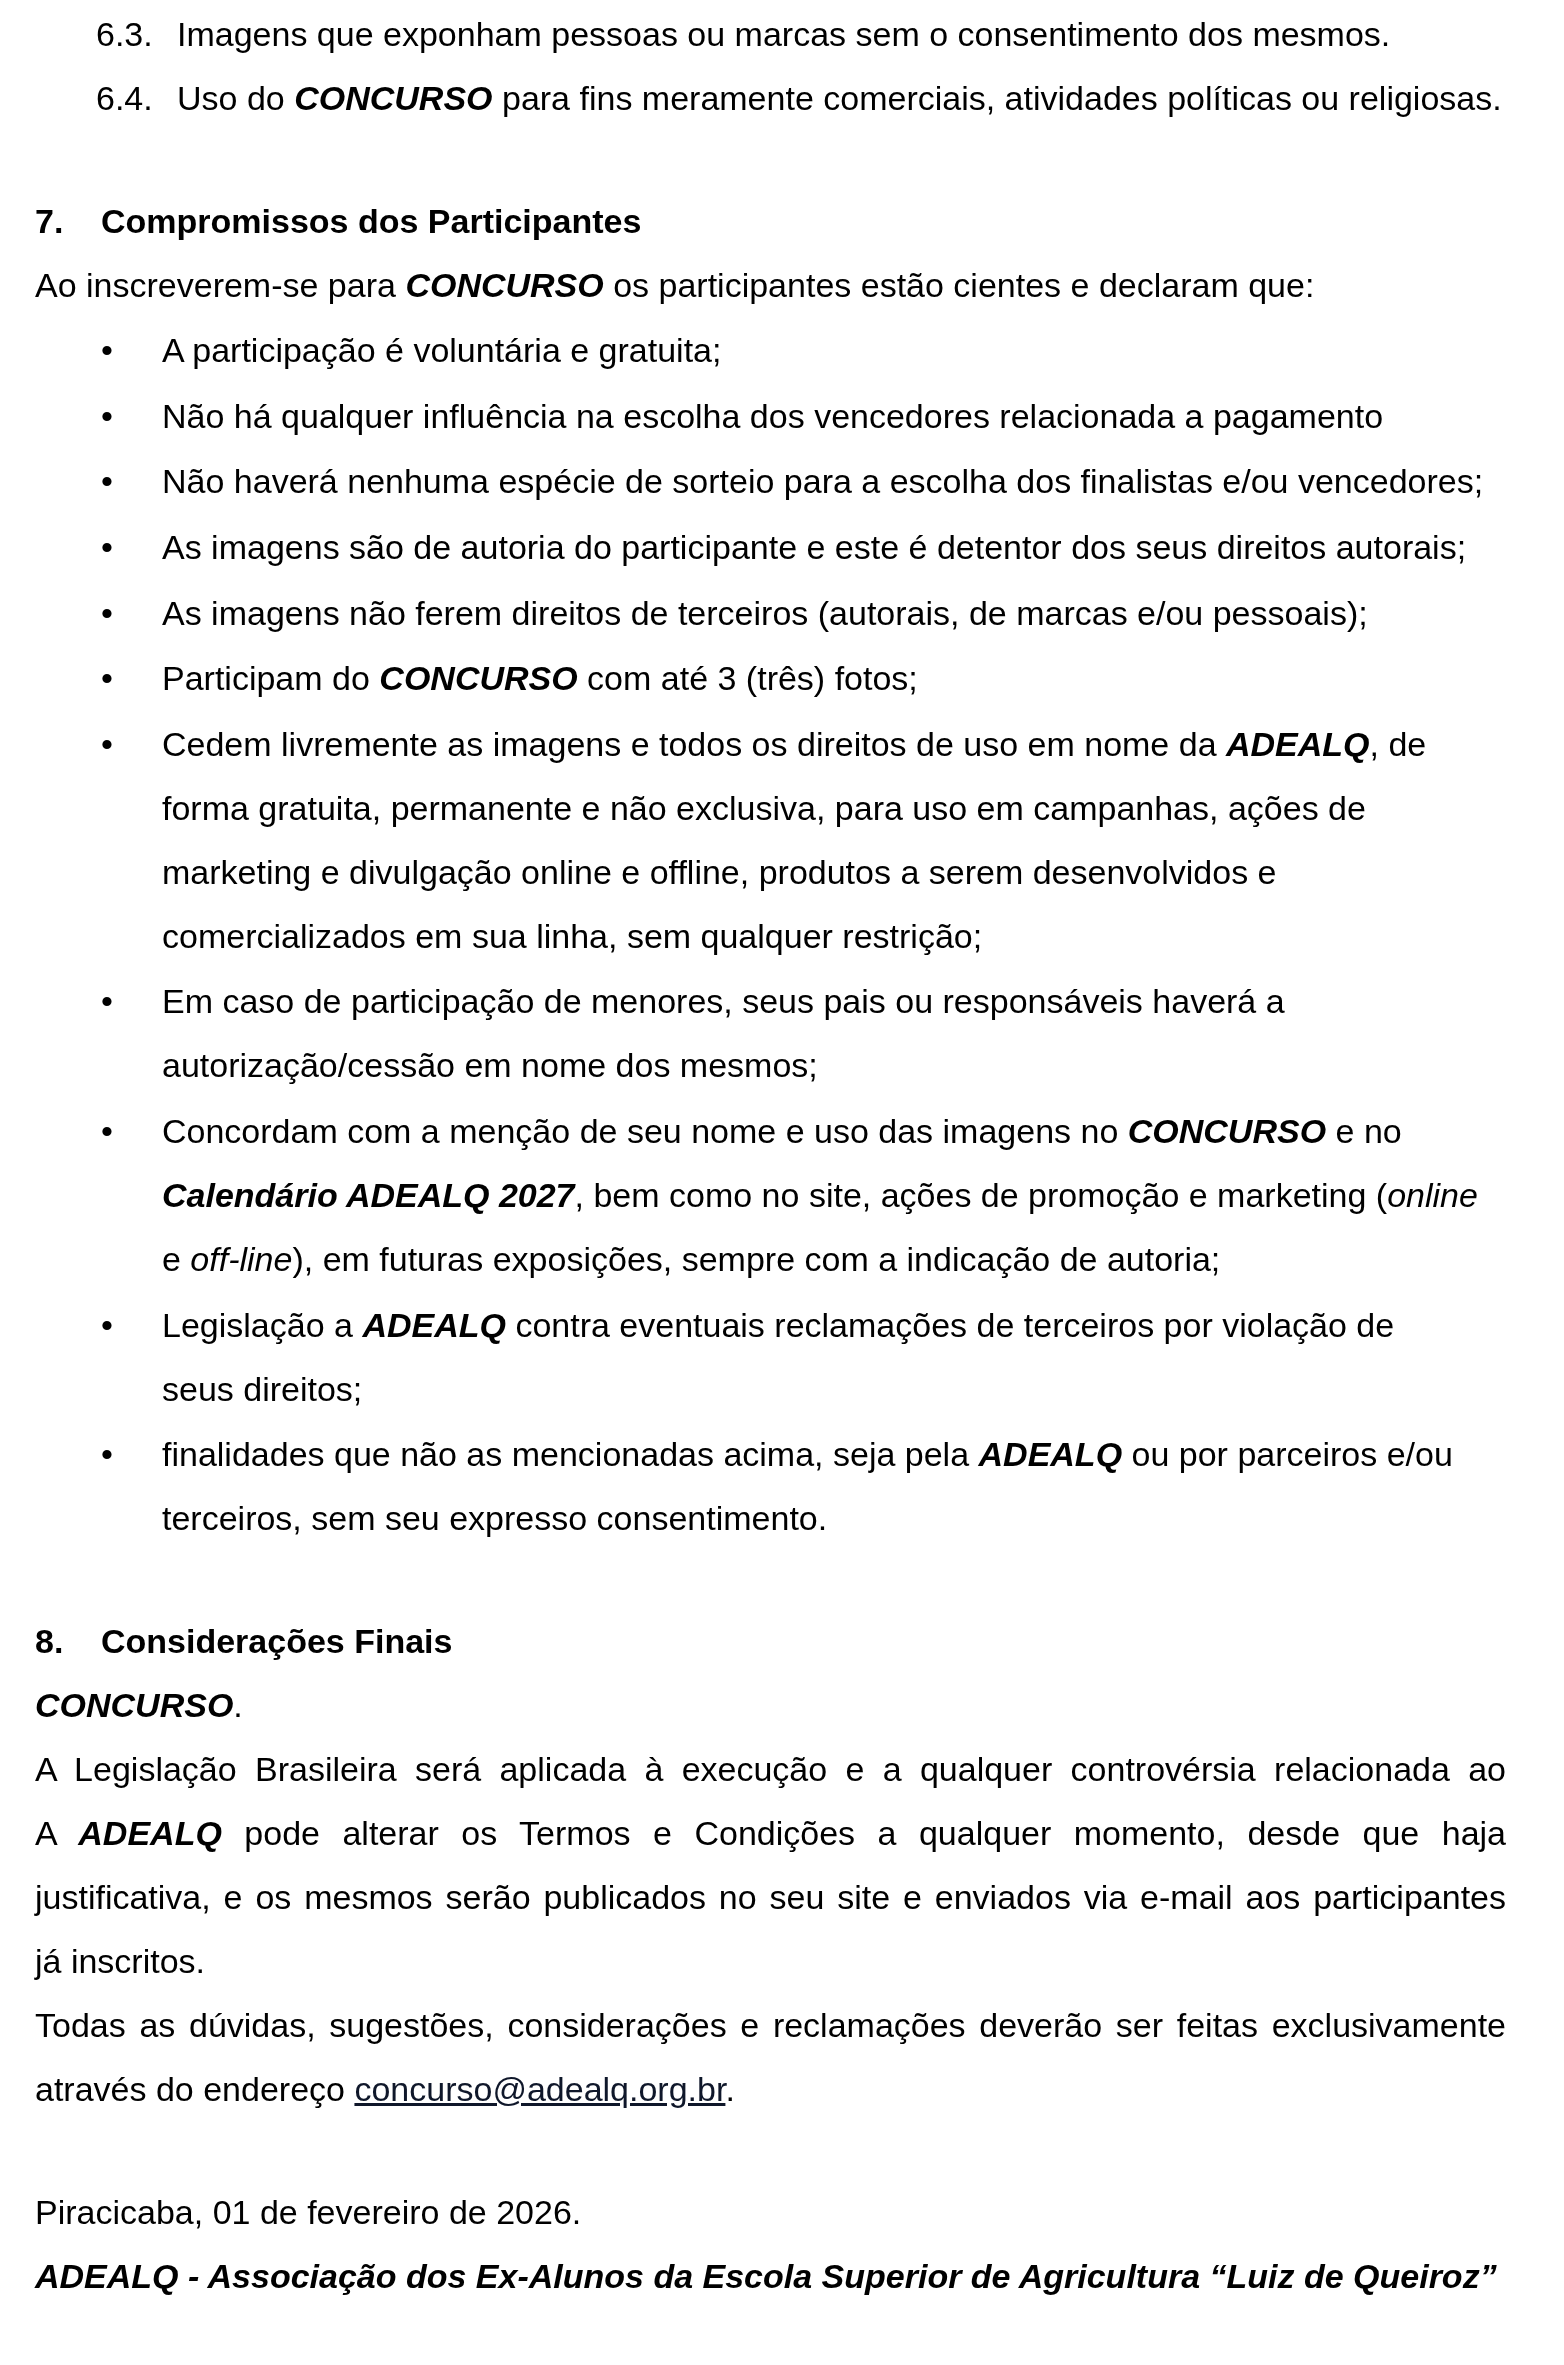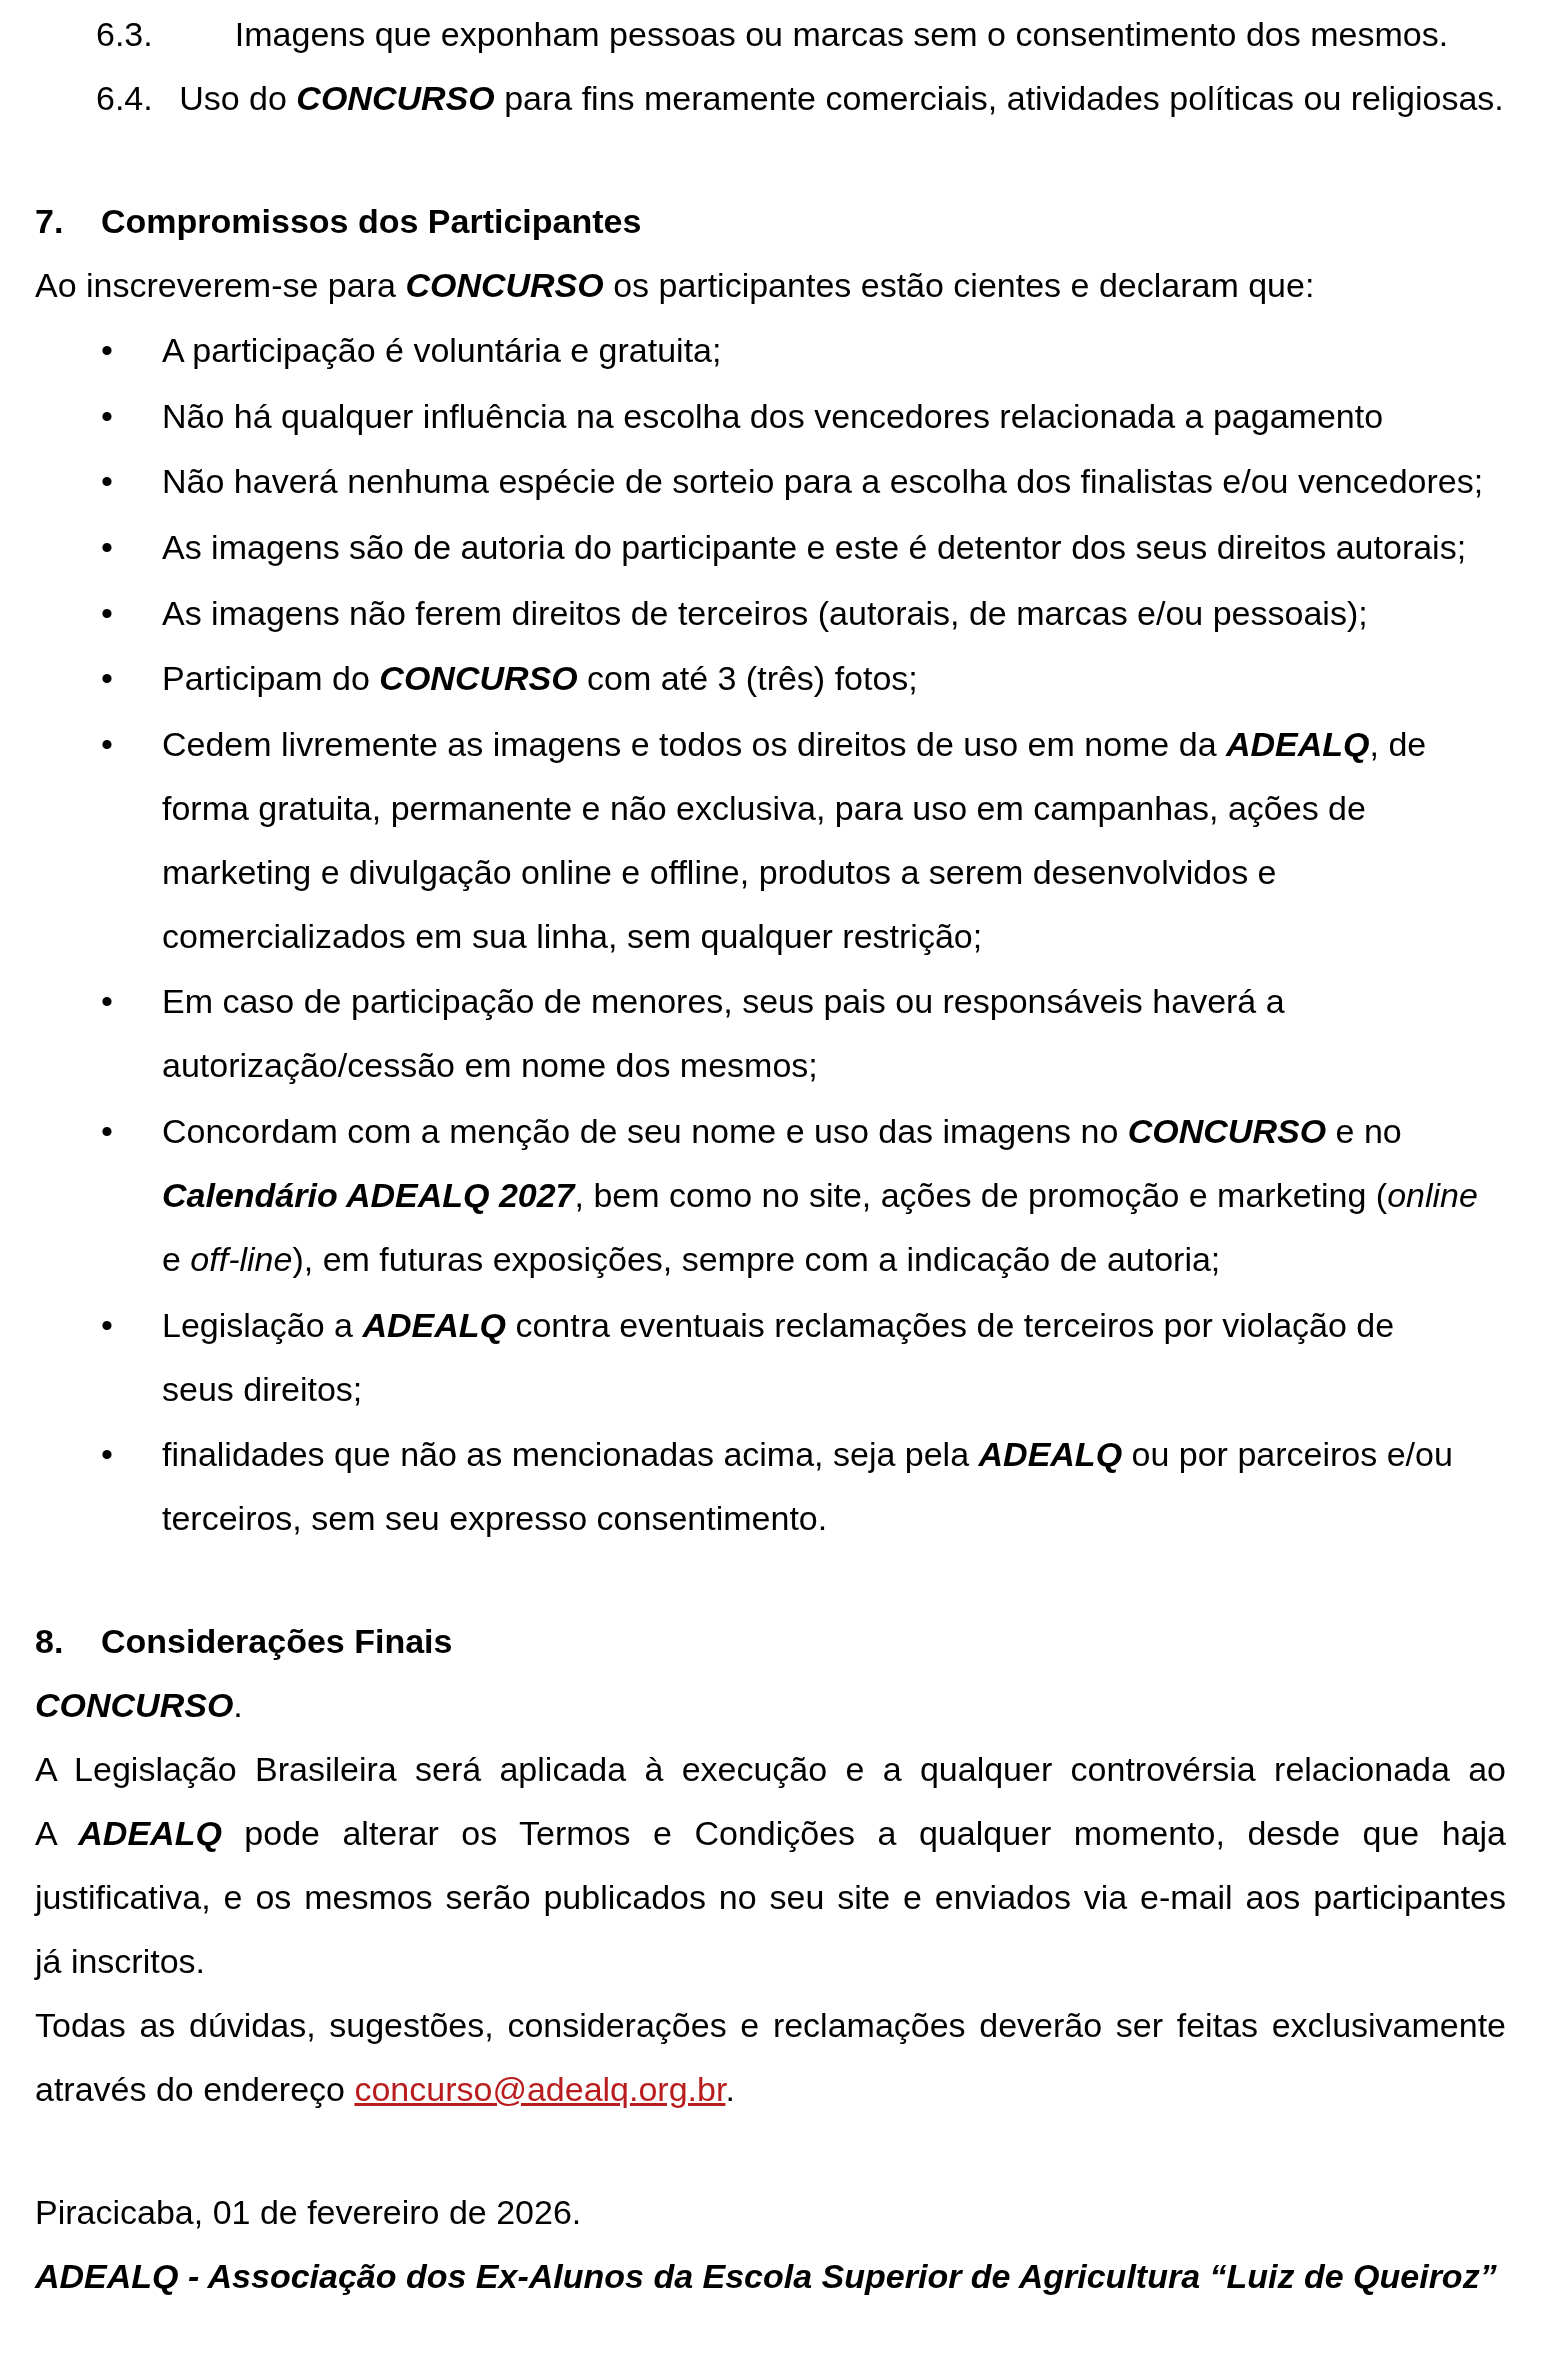--- a/index.html
+++ b/index.html
@@ -13,21 +13,21 @@
     font-size: 34px;
     line-height: 64px;
     overflow: hidden;
   }
   #doc {
     padding: 1.6px 59px 0 35px;
   }
   .block { position: relative; }
   .block.gap { margin-top: 59px; }
 
-  .numbered { padding-left: 142px; text-align: center; }
+  .numbered { padding-left: 142px; }
   .numbered > .num { position: absolute; left: 61px; top: 0; }
 
   .heading { padding-left: 66px; font-weight: 700; }
   .heading > .num { position: absolute; left: 0; top: 0; }
 
   .bullet { padding-left: 127px; margin-top: 1.6px; }
   .bullet > .marker { position: absolute; left: 66px; top: 0; }
 
   .line { white-space: nowrap; }
   .line.jline {
@@ -119,21 +119,21 @@
       <div class="line"><span class="seg-b ">CONCURSO</span><span class="">.</span></div>
       <div class="line jline"><span class="">A Legislação Brasileira será aplicada à execução e a qualquer controvérsia relacionada ao</span></div>
     </div>
     <div class="block para">
       <div class="line jline"><span class="">A </span><span class="seg-b ">ADEALQ</span><span class=""> pode alterar os Termos e Condições a qualquer momento, desde que haja</span></div>
       <div class="line jline"><span class="">justificativa, e os mesmos serão publicados no seu site e enviados via e-mail aos participantes</span></div>
       <div class="line"><span class="">já inscritos.</span></div>
     </div>
     <div class="block para">
       <div class="line jline"><span class="">Todas as dúvidas, sugestões, considerações e reclamações deverão ser feitas exclusivamente</span></div>
-      <div class="line"><span class="">através do endereço </span><a class="email" style="color: #b91c1c;">concurso@adealq.org.br</a><span class="">.</span></div>
+      <div class="line"><span class="">através do endereço </span><a class="email" style="color: #0f172a;">concurso@adealq.org.br</a><span class="">.</span></div>
     </div>
     <div class="block para gap">
       <div class="line"><span class="">Piracicaba, 01 de fevereiro de 2026.</span></div>
     </div>
     <div class="block para">
       <div class="line"><span class="seg-b ">ADEALQ - Associação dos Ex-Alunos da Escola Superior de Agricultura “Luiz de Queiroz”</span></div>
     </div>
   </div>
 
 

